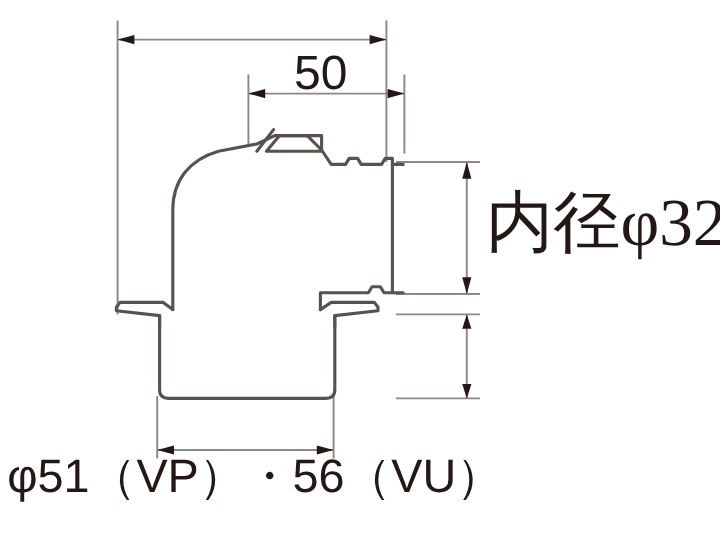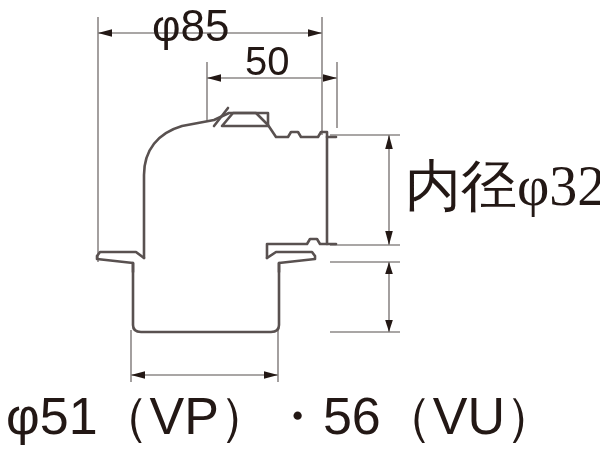--- a/index.html
+++ b/index.html
@@ -46,22 +46,22 @@
     font-size: 56px;
     font-family: Liberation Serif, serif;
   }
   #label-25 {
     left: 400px;
     top: 265px;
     font-size: 42px;
   }
   #label-bottom-caption {
     left: 6px;
-    top: 390px;
-    font-size: 52px;
+    top: 378px;
+    font-size: 39px;
     text-align: center;
   }
   svg { display: block; }
 </style>
 </head>
 <body>
 
 <div id="drawing-root">
 
   <svg width="600" height="451" viewBox="0 0 600 451">
@@ -171,21 +171,20 @@
                L 271,332
                C 276,332 279,330 279,325
                L 279,263"></path>
 
       <path d="M 327,137 L 336,137"></path>
       <path d="M 327,244 L 336,244"></path>
     </g>
 
   </svg>
 
-  <div class="dim-text" id="label-phi85">φ85</div>
 
   <div class="dim-text" id="label-50">50</div>
 
   <div class="dim-text" id="label-inner-dia">内径φ32</div>
 
 
   <div class="dim-text" id="label-bottom-caption">φ51（VP）・56（VU）</div>
 
 </div>
 

